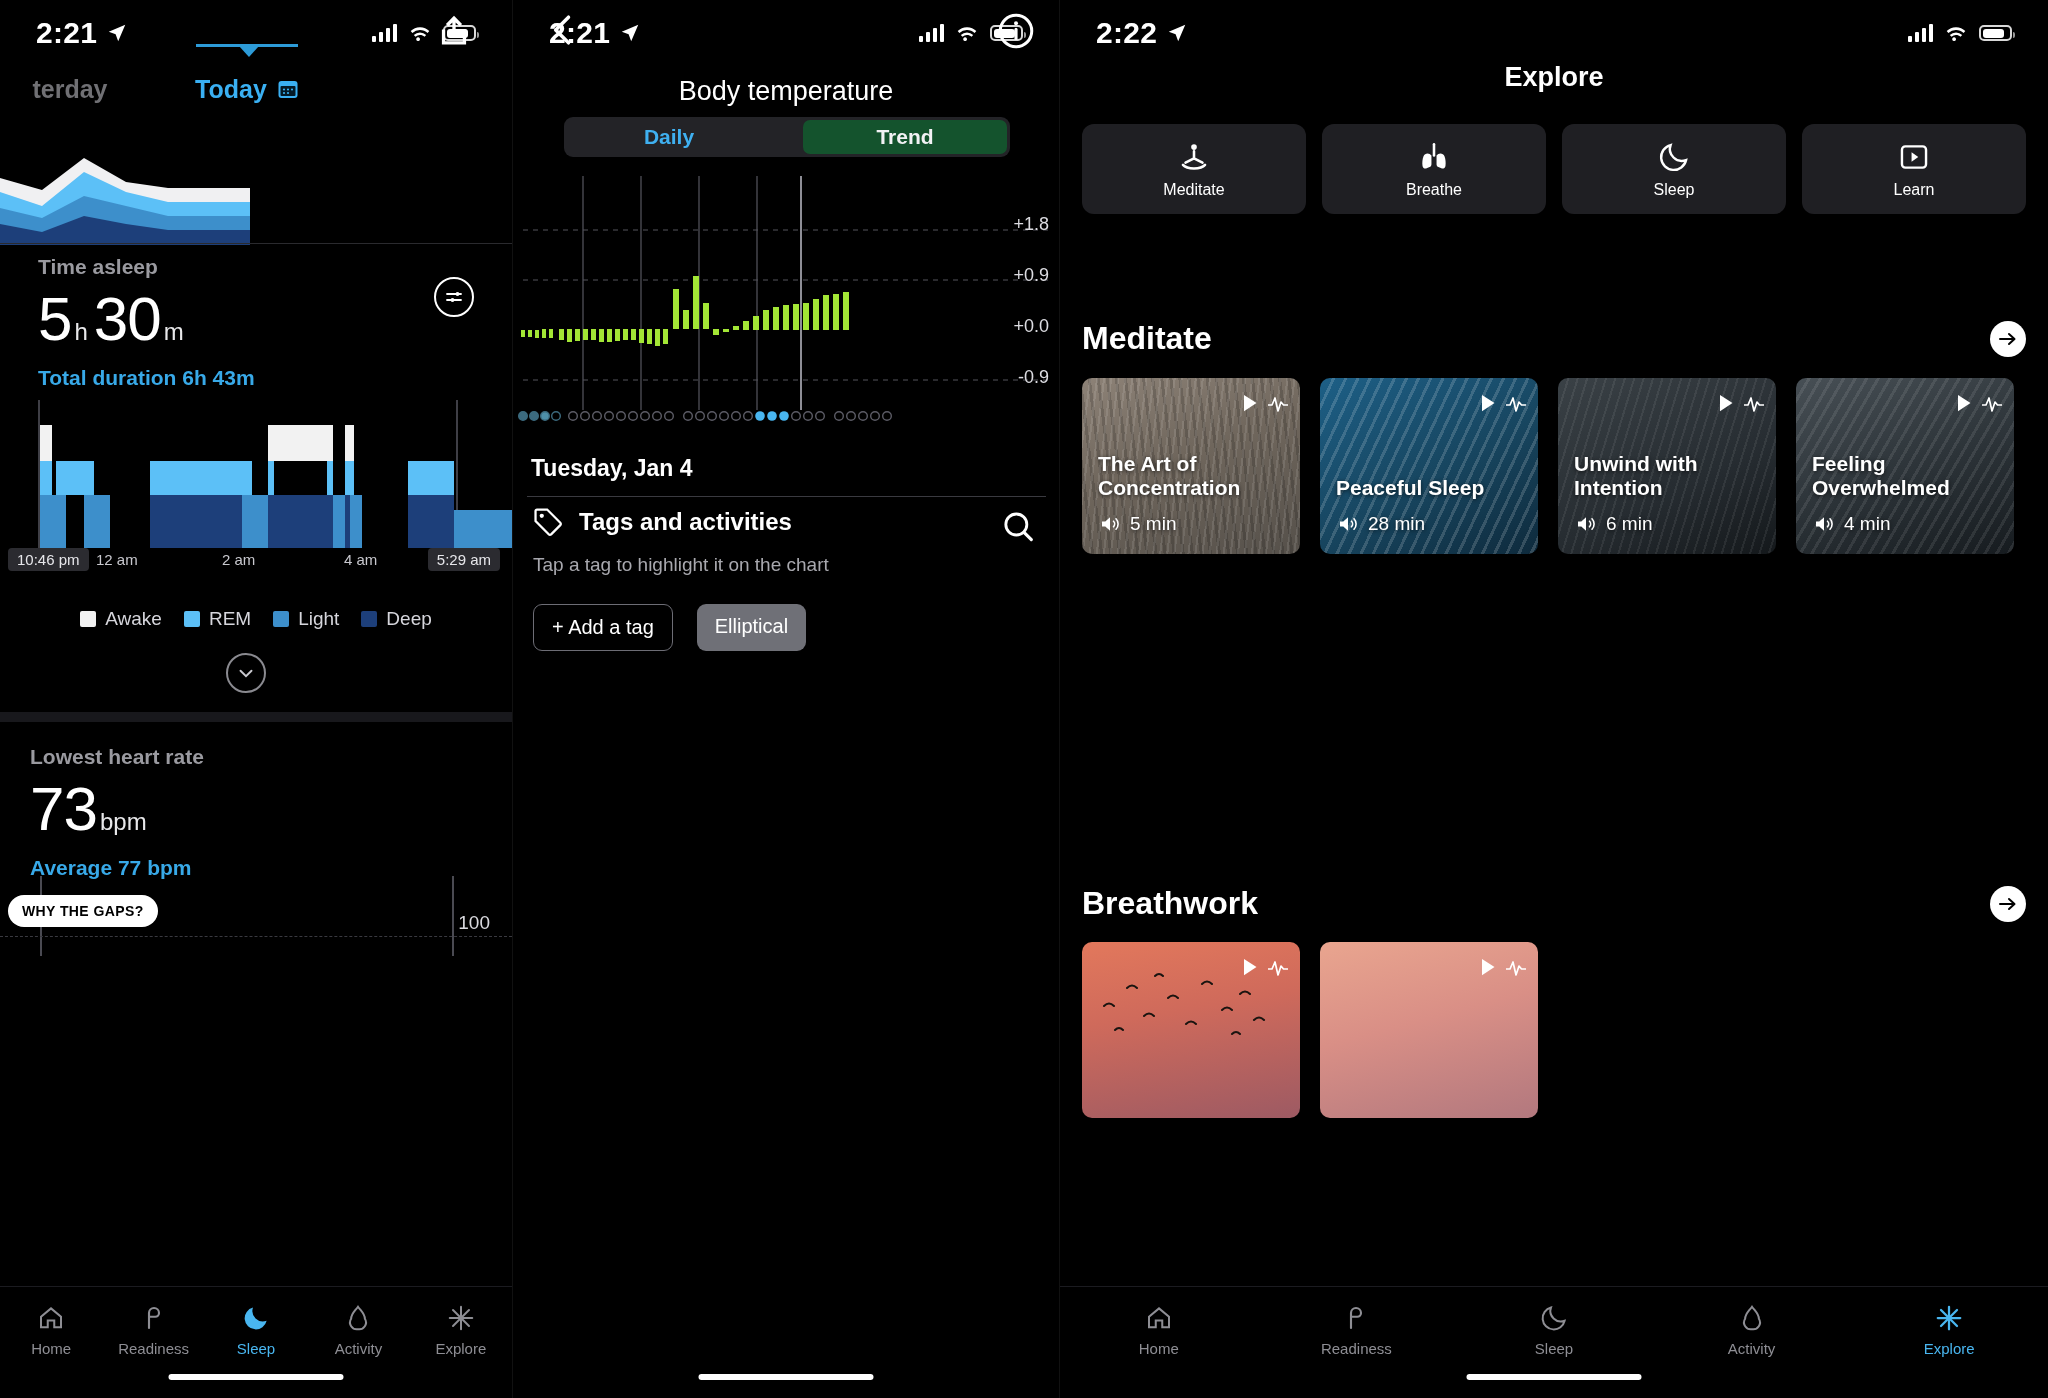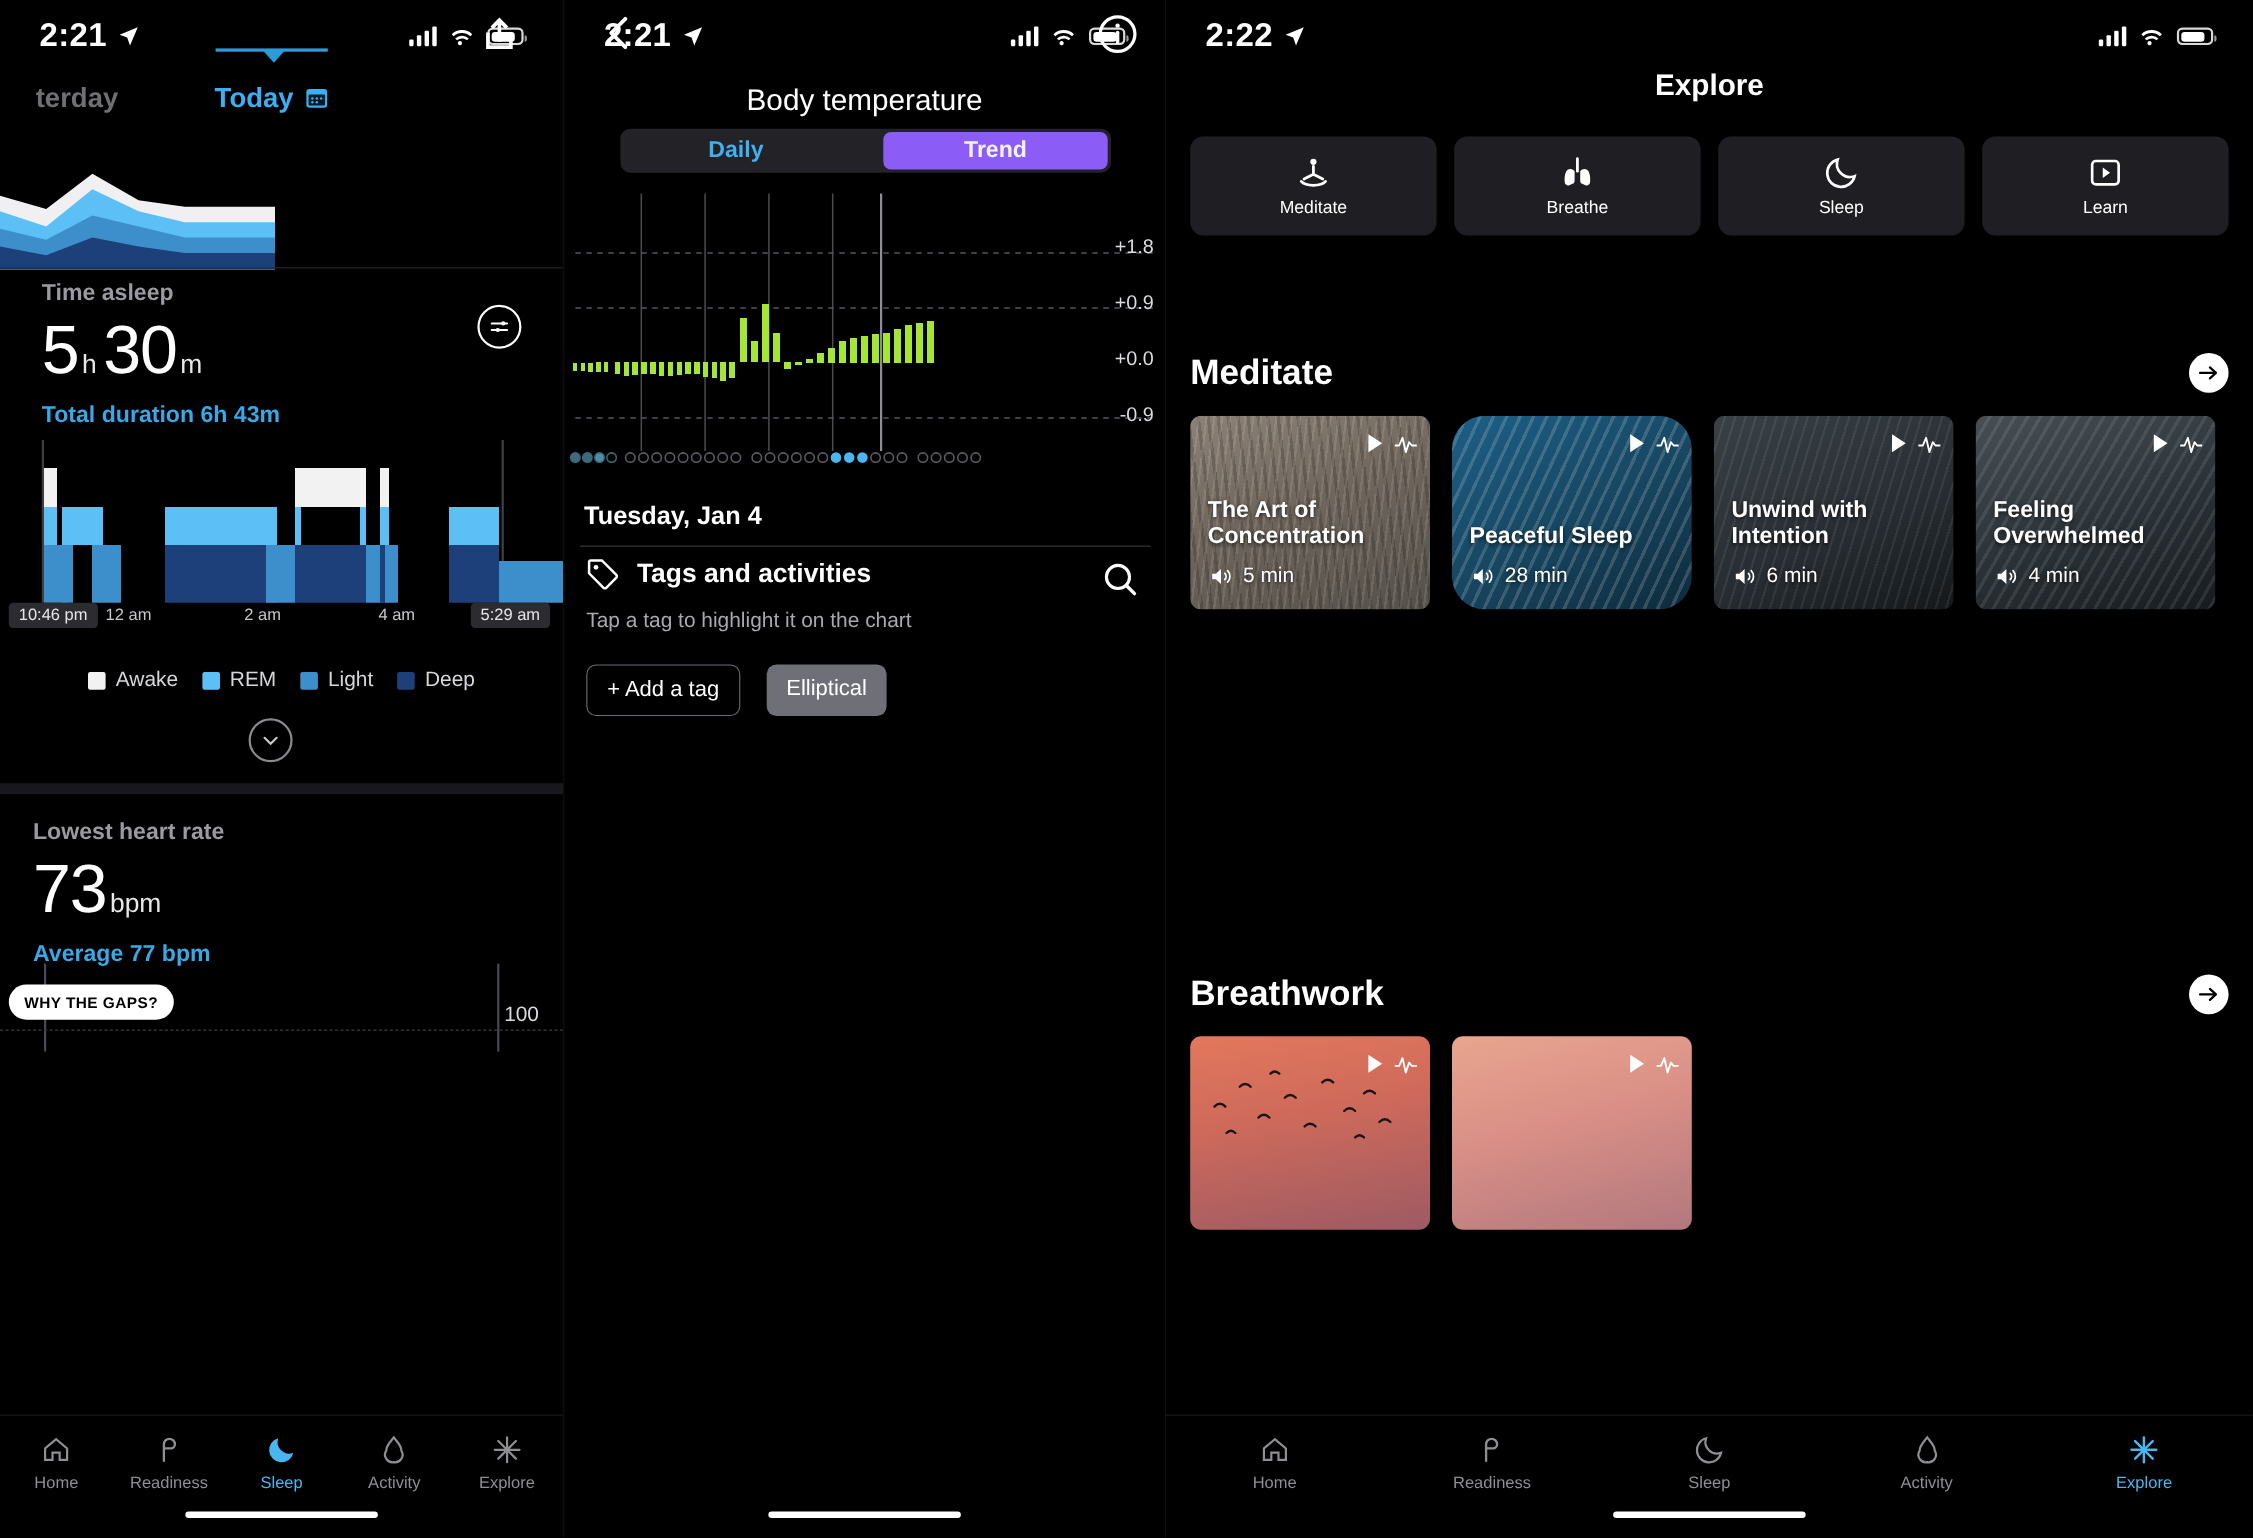--- a/index.html
+++ b/index.html
@@ -79,21 +79,21 @@
   .homebar { position:absolute; bottom:18px; left:50%; transform:translateX(-50%); width:175px; height:6px; background:#fff; border-radius:3px;}
 
   
   .nav2 { position:absolute; top:60px; left:0; right:0; height:62px; display:flex; align-items:center; justify-content:center;}
   .nav2 .ttl { color:#fff; font-size:27px; font-weight:400;}
   .back-chev { position:absolute; left:28px; top:8px; }
   .info-btn { position:absolute; right:22px; top:10px; }
   .seg { position:absolute; top:117px; left:51px; width:446px; height:40px; background:#232327; border-radius:9px; display:flex; padding:3px;}
   .seg > div { flex:1; display:flex; align-items:center; justify-content:center; font-size:21px; font-weight:600; border-radius:7px;}
   .seg .s-daily { color:#3fb0f0;}
-  .seg .s-trend { color:#f2f2f4; background:#8b5cf6;margin-left:32px;}
+  .seg .s-trend { color:#f2f2f4; background:#14532d;margin-left:32px;}
 
   .tchart { position:absolute; top:168px; left:0; width:547px; height:250px;}
   .tylabels { position:absolute; top:168px; right:10px; width:90px; height:250px; color:#dcdce1; font-size:18px;}
   .tylabels span { position:absolute; right:0; }
   .dots { position:absolute; top:405px; left:0; width:547px; height:22px;}
 
   .datehdr { position:absolute; top:455px; left:0; width:547px; padding:0 14px; }
   .datehdr .d { color:#fff; font-size:23px; font-weight:600; padding-left:4px;}
   .datehdr .line { margin-top:14px; height:1px; background:#3a3a40;}
 
@@ -121,21 +121,21 @@
   .card .ttl { position:absolute; left:16px; bottom:54px; color:#fff; font-size:21px; font-weight:700; line-height:1.15; width:180px; text-shadow:0 1px 4px rgba(0,0,0,.7);}
   .card .meta { position:absolute; left:16px; bottom:18px; display:flex; align-items:center; gap:8px; color:#fff; font-size:19px; text-shadow:0 1px 4px rgba(0,0,0,.7);}
   .card .play { position:absolute; right:10px; top:10px; display:flex; align-items:center; gap:2px;}
 
   .tex-sand { background:
       repeating-linear-gradient(97deg, rgba(255,255,255,.10) 0 2px, rgba(0,0,0,0) 2px 7px),
       repeating-linear-gradient(83deg, rgba(0,0,0,.16) 0 3px, rgba(0,0,0,0) 3px 9px),
       linear-gradient(160deg,#8d8277 0%,#6f665c 45%,#55504a 100%); }
   .tex-ocean { background:
       repeating-linear-gradient(115deg, rgba(255,255,255,.16) 0 3px, rgba(0,0,0,0) 3px 11px),
-      linear-gradient(150deg,#1d5f86 0%,#17455f 55%,#0e2a3c 100%); border-radius: 30px; }
+      linear-gradient(150deg,#1d5f86 0%,#17455f 55%,#0e2a3c 100%); }
   .tex-dark { background:
       repeating-linear-gradient(107deg, rgba(255,255,255,.07) 0 2px, rgba(0,0,0,0) 2px 9px),
       linear-gradient(155deg,#3a4146 0%,#262c31 60%,#14181b 100%); }
   .tex-water { background:
       repeating-linear-gradient(120deg, rgba(255,255,255,.09) 0 3px, rgba(0,0,0,0) 3px 10px),
       linear-gradient(160deg,#474f55 0%,#2b3237 55%,#161b1f 100%); }
   .tex-sunset { background: linear-gradient(170deg,#e2785c 0%,#cf6a5b 40%,#9d5a63 100%); }
   .tex-clouds { background: linear-gradient(165deg,#e9a58f 0%,#d98f86 45%,#b2787e 100%); }
 </style>
 </head>

